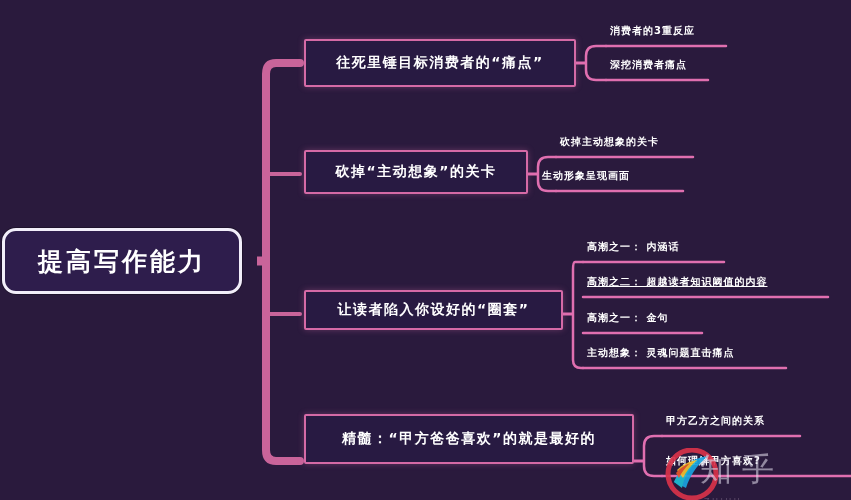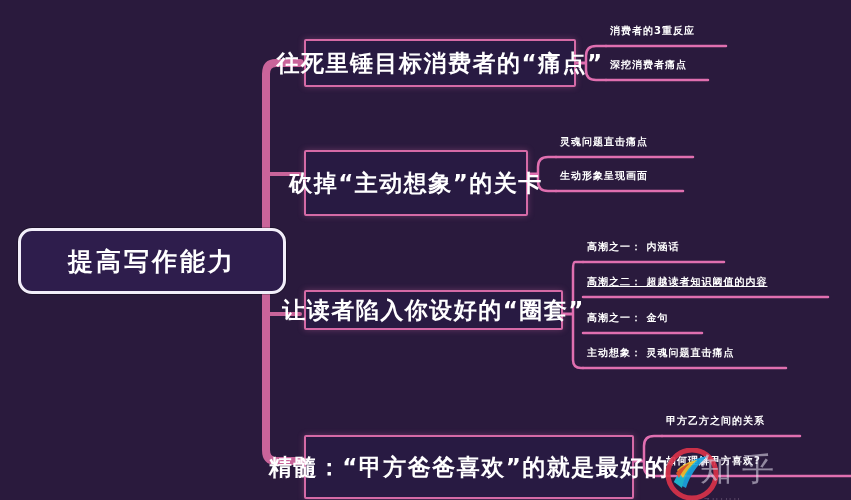--- a/index.html
+++ b/index.html
@@ -44,21 +44,21 @@
     border-radius: 14px;
     font-size: 25px;
     font-weight: 700;
     letter-spacing: 3px;
     box-shadow: 0 0 0 1px rgba(0,0,0,0.25);
   }
   .node.branch {
     background: #281a42;
     border: 2px solid #d56aa6;
     border-radius: 2px;
-    font-size: 23px;
+    font-size: 14px;
     font-weight: 700;
     letter-spacing: 1.5px;
     box-shadow: 0 0 6px rgba(213,106,166,0.35);
   }
 
   
   .leaf {
     position: absolute;
     box-sizing: border-box;
     display: flex;
@@ -138,51 +138,51 @@
     <path d="M 583,297 L 828,297" stroke="#e06fb0" stroke-width="2.5" fill="none" stroke-linecap="round"></path>
     <path d="M 583,333 L 702,333" stroke="#e06fb0" stroke-width="2.5" fill="none" stroke-linecap="round"></path>
     <path d="M 583,368 L 786,368" stroke="#e06fb0" stroke-width="2.5" fill="none" stroke-linecap="round"></path>
 
     <path d="M 634,461 L 644,461" stroke="#e06fb0" stroke-width="3" fill="none"></path>
     <path d="M 662,436 L 654,436 Q 644,436 644,446 L 644,466 Q 644,476 654,476 L 662,476" stroke="#e06fb0" stroke-width="2.5" fill="none" stroke-linecap="round"></path>
     <path d="M 662,436 L 800,436" stroke="#e06fb0" stroke-width="2.5" fill="none" stroke-linecap="round"></path>
     <path d="M 662,476 L 851,476" stroke="#e06fb0" stroke-width="2.5" fill="none" stroke-linecap="round"></path>
   </svg>
 
-  <div class="node root" style="left:18px; top:228px; width:268px; height:66px;">
+  <div class="node root" style="left:2px; top:228px; width:240px; height:66px;">
     <span>提高写作能力</span>
   </div>
 
   <div class="node branch" style="left:304px; top:39px; width:272px; height:48px;">
     <span>往死里锤目标消费者的“痛点”</span>
   </div>
 
-  <div class="node branch" style="left:304px; top:150px; width:224px; height:66px;">
+  <div class="node branch" style="left:304px; top:150px; width:224px; height:44px;">
     <span>砍掉“主动想象”的关卡</span>
   </div>
 
   <div class="node branch" style="left:304px; top:290px; width:259px; height:40px;">
     <span>让读者陷入你设好的“圈套”</span>
   </div>
 
-  <div class="node branch" style="left:304px; top:435px; width:330px; height:64px;">
+  <div class="node branch" style="left:304px; top:414px; width:330px; height:50px;">
     <span>精髓：“甲方爸爸喜欢”的就是最好的</span>
   </div>
 
   <div class="leaf" style="left:606px; top:24px;">
     <span class="txt">消费者的3重反应</span>
   </div>
   <div class="leaf" style="left:606px; top:58px;text-align:right;">
     <span class="txt">深挖消费者痛点</span>
   </div>
 
   <div class="leaf" style="left:556px; top:135px;">
-    <span class="txt">灵魂问题直击痛点</span>
-  </div>
-  <div class="leaf" style="left:556px; top:169px;align-items:flex-end;">
+    <span class="txt">砍掉主动想象的关卡</span>
+  </div>
+  <div class="leaf" style="left:538px; top:169px;align-items:flex-end;">
     <span class="txt">生动形象呈现画面</span>
   </div>
 
   <div class="leaf" style="left:583px; top:240px;">
     <span class="txt">高潮之一： 内涵话</span>
   </div>
   <div class="leaf" style="left:583px; top:275px;text-decoration:underline;">
     <span class="txt">高潮之二： 超越读者知识阈值的内容</span>
   </div>
   <div class="leaf" style="left:583px; top:311px;">

